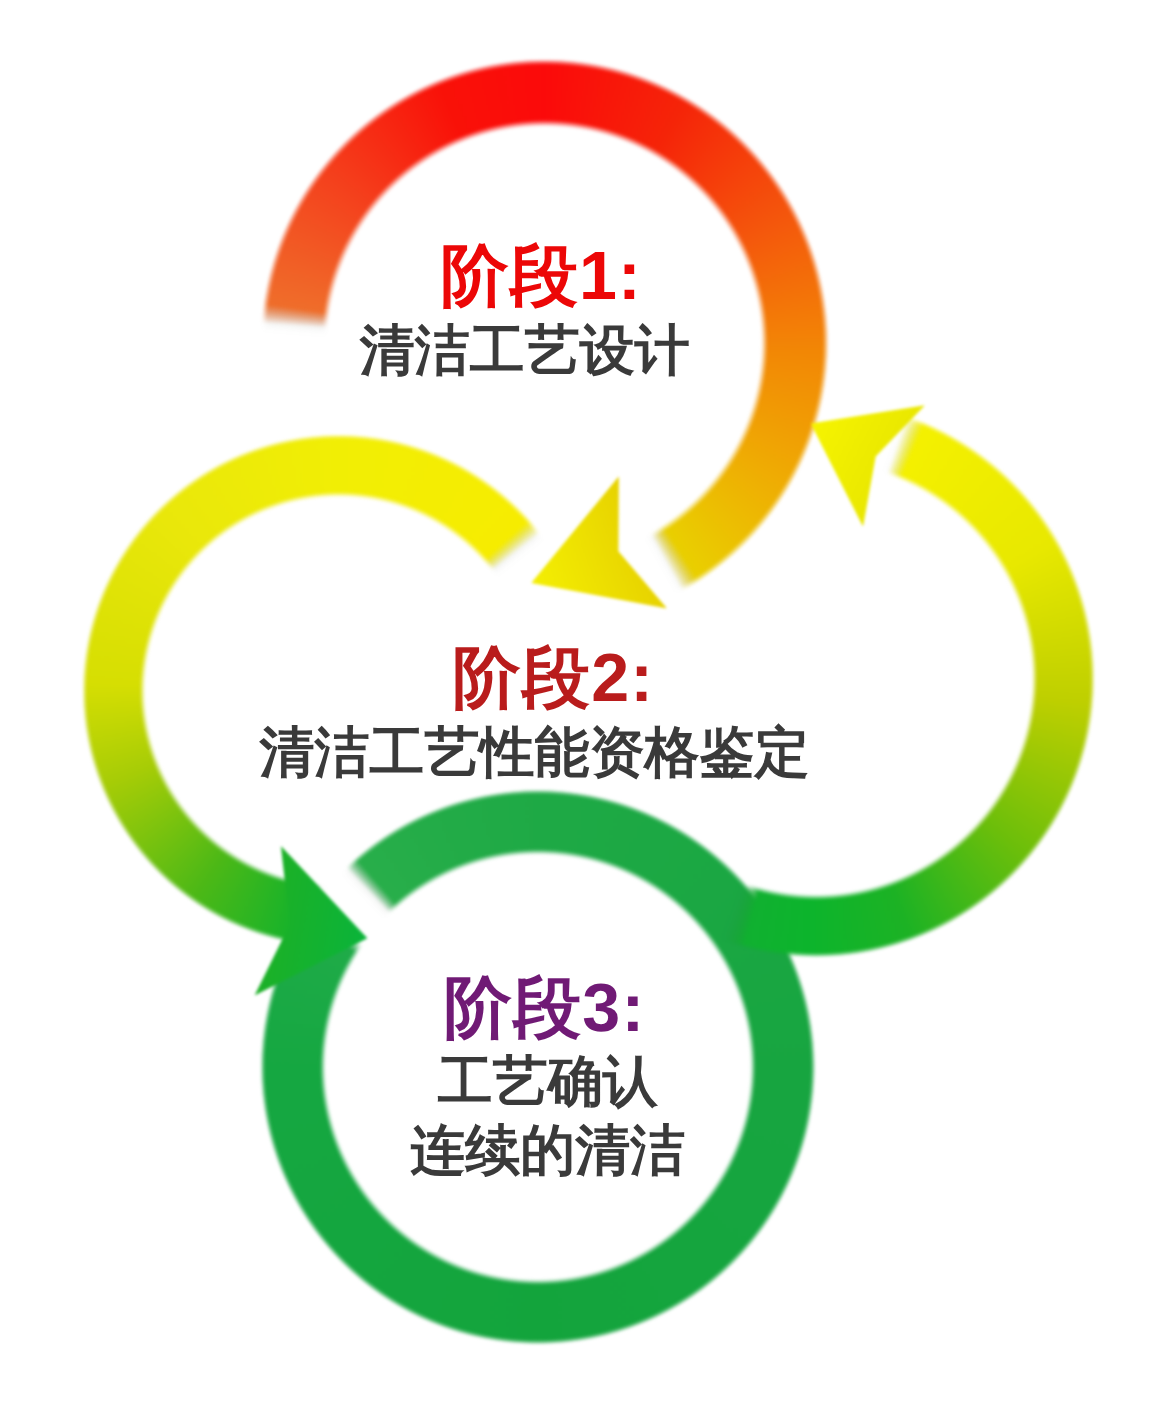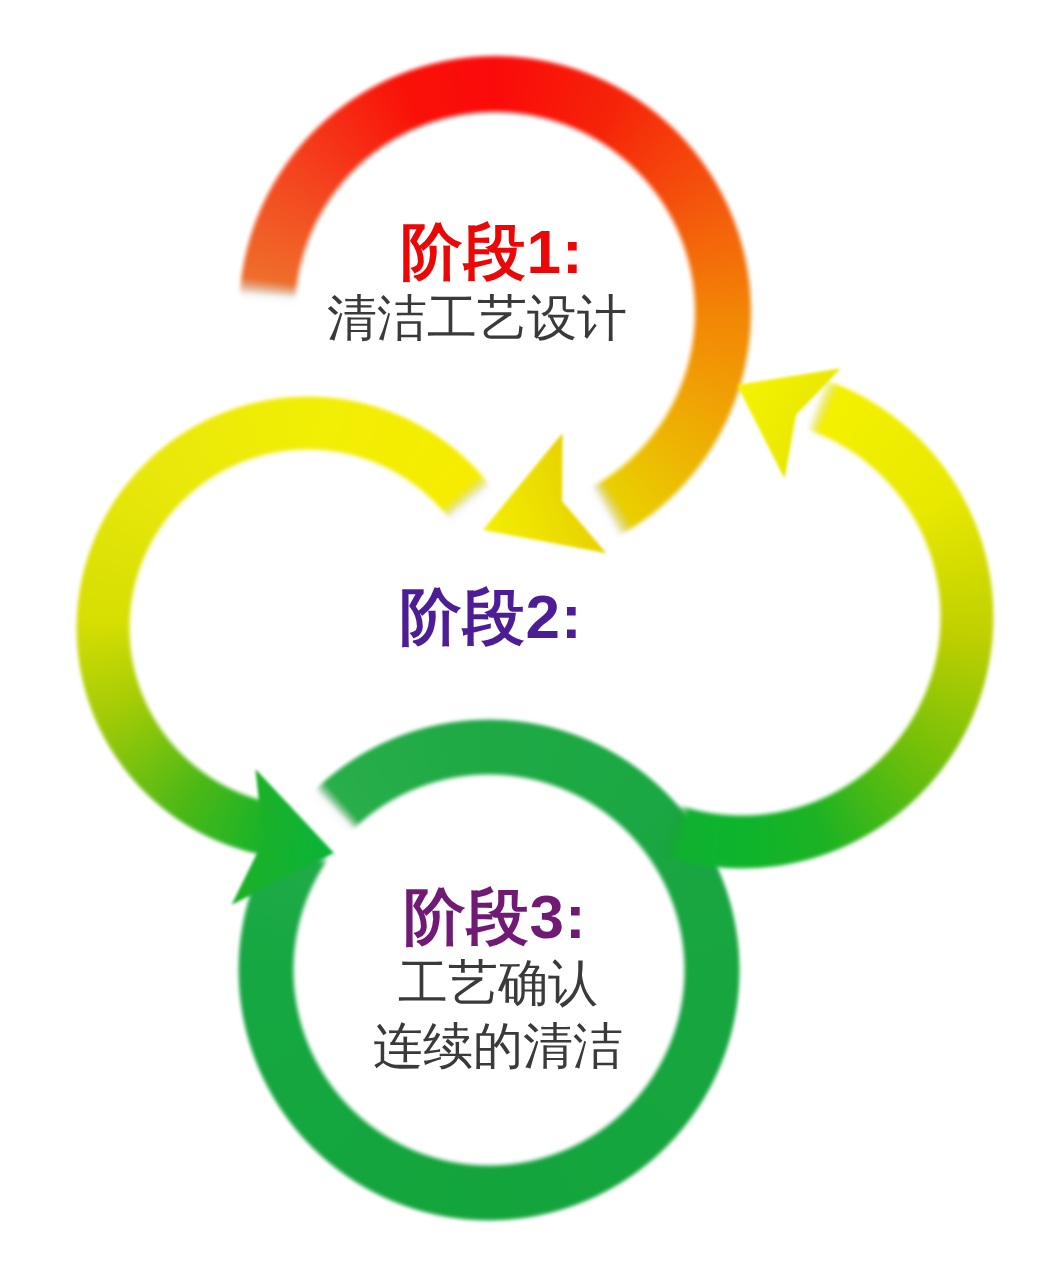--- a/index.html
+++ b/index.html
@@ -90,24 +90,24 @@
   }
   .arrow-right {
     left: 652px; top: 323px; width: 85px; height: 124px;
     background: linear-gradient(90deg, #e9e700, #f6f400);
     transform: rotate(207deg);
   }
 
   
   .txt { position: absolute; width: 600px; text-align: center; z-index: 5; }
   .phase-label { font-size: 62px; line-height: 62px; font-weight: bold; letter-spacing: 1px; }
-  .phase-desc  { font-size: 50px; line-height: 54px; font-weight: 400; color: #3a3a3a; }
+  .phase-desc  { font-size: 50px; line-height: 54px; font-weight: 700; color: #3a3a3a; }
   .p1-label { left: 192px; top: 221px; color: #ec0707; }
   .p1-desc  { left: 177px; top: 291px; }
-  .p2-label { left: 191px; top: 586px; color: #4c1d95; }
+  .p2-label { left: 203px; top: 586px; color: #b91c1c; }
   .p2-desc  { left: 186px; top: 657px; }
   .p3-label { left: 195px; top: 886px; color: #701a75; }
   .p3-desc  { left: 198px; top: 952px; line-height: 63px; }
 </style>
 </head>
 <body>
 
 <div class="stage">
 
   <div class="rings">
@@ -117,20 +117,21 @@
     <div class="ring ring-top"></div>
     <div class="arrow arrow-top"></div>
     <div class="arrow arrow-left"></div>
     <div class="arrow arrow-right"></div>
   </div>
 
   <div class="txt phase-label p1-label">阶段1:</div>
   <div class="txt phase-desc p1-desc">清洁工艺设计</div>
 
   <div class="txt phase-label p2-label">阶段2:</div>
+  <div class="txt phase-desc p2-desc">清洁工艺性能资格鉴定</div>
 
   <div class="txt phase-label p3-label">阶段3:</div>
   <div class="txt phase-desc p3-desc">
     <div>工艺确认</div>
     <div>连续的清洁</div>
   </div>
 
 </div>
 
 </body></html>

